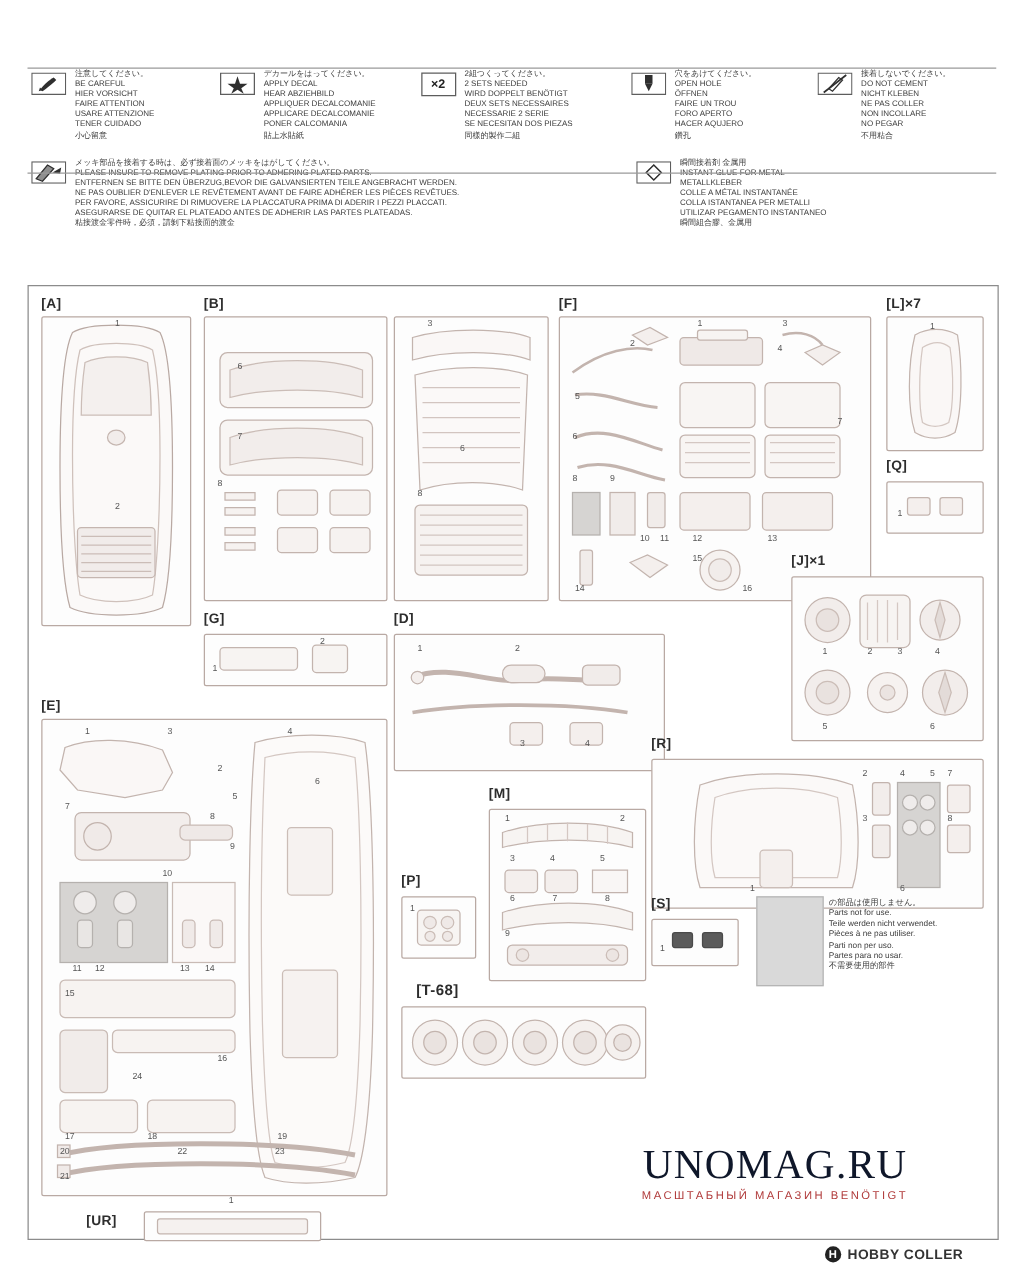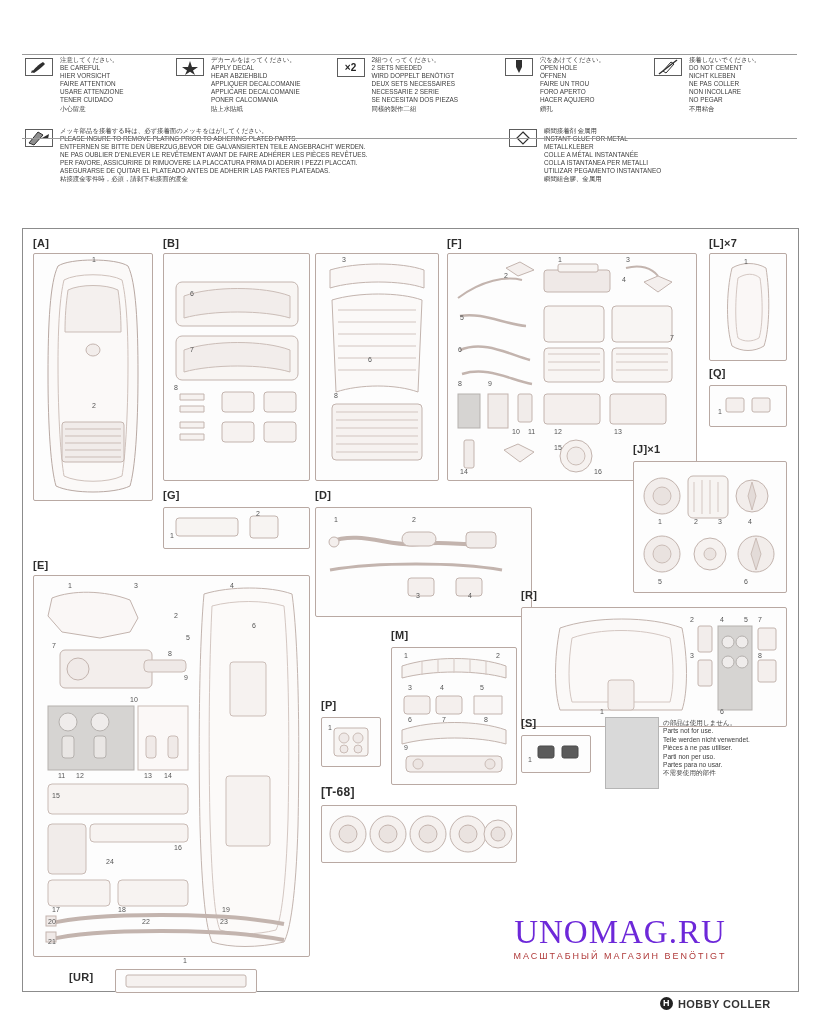--- a/index.html
+++ b/index.html
@@ -25,21 +25,21 @@
 
   
   .main{position:absolute;left:22px;top:228px;width:775px;height:762px;border:1px solid #8c8c8c;background:#fff;}
   .lbl{position:absolute;font-size:11px;font-weight:bold;color:#2d2d2d;letter-spacing:.3px;}
   .frame{position:absolute;border:1px solid #b9a9a3;background:#fdfdfd;border-radius:2px;}
   .num{position:absolute;font-size:7px;color:#555;}
   .grey{background:#d9d9d9;border:1px solid #b5b5b5;}
 
   
   .wm{position:absolute;left:455px;top:915px;width:330px;text-align:center;pointer-events:none;}
-  .wm .t{font-family:"Liberation Serif",serif;font-size:33px;color:#6d28d9;letter-spacing:1px;line-height:34px;}
+  .wm .t{font-family:"Liberation Serif",serif;font-size:33px;color:#0f172a;letter-spacing:1px;line-height:34px;}
   .wm .s{font-size:9px;color:#b03a3a;letter-spacing:2px;margin-top:2px;}
 
   .hs{position:absolute;left:660px;top:997px;font-size:11px;color:#333;font-weight:bold;letter-spacing:.4px;display:flex;align-items:center;gap:5px;}
   .hs .m{display:inline-block;width:13px;height:13px;border-radius:50%;background:#222;color:#fff;font-size:9px;line-height:13px;text-align:center;font-weight:bold;}
 
   .notuse{position:absolute;font-size:6.6px;line-height:8.4px;color:#3c3c3c;white-space:pre-line;}
 </style>
 </head>
 <body>
 
@@ -502,21 +502,21 @@
 
     <div class="lbl" style="left:498px;top:488px;">[S]</div>
     <div class="frame" style="left:498px;top:506px;width:68px;height:36px;">
       <svg width="68" height="36" viewBox="0 0 68 36">
         <rect x="16" y="10" width="16" height="12" rx="2" fill="#5b5b5b" stroke="#4a4a4a"></rect>
         <rect x="40" y="10" width="16" height="12" rx="2" fill="#5b5b5b" stroke="#4a4a4a"></rect>
       </svg>
       <div class="num" style="left:6px;top:20px;">1</div>
     </div>
 
-    <div class="lbl" style="left:298px;top:556px;font-size:12px;">[T-68]</div>
+    <div class="lbl" style="left:310px;top:556px;font-size:12px;">[T-68]</div>
     <div class="frame" style="left:298px;top:576px;width:194px;height:56px;">
       <svg width="194" height="56" viewBox="0 0 194 56">
         <g fill="#f5f1ef" stroke="#c3b4ae">
           <circle cx="26" cy="28" r="18"></circle>
             <circle cx="26" cy="28" r="9" fill="#eae3e0"></circle>
           <circle cx="66" cy="28" r="18"></circle>
             <circle cx="66" cy="28" r="9" fill="#eae3e0"></circle>
           <circle cx="106" cy="28" r="18"></circle>
             <circle cx="106" cy="28" r="9" fill="#eae3e0"></circle>
           <circle cx="146" cy="28" r="18"></circle>

